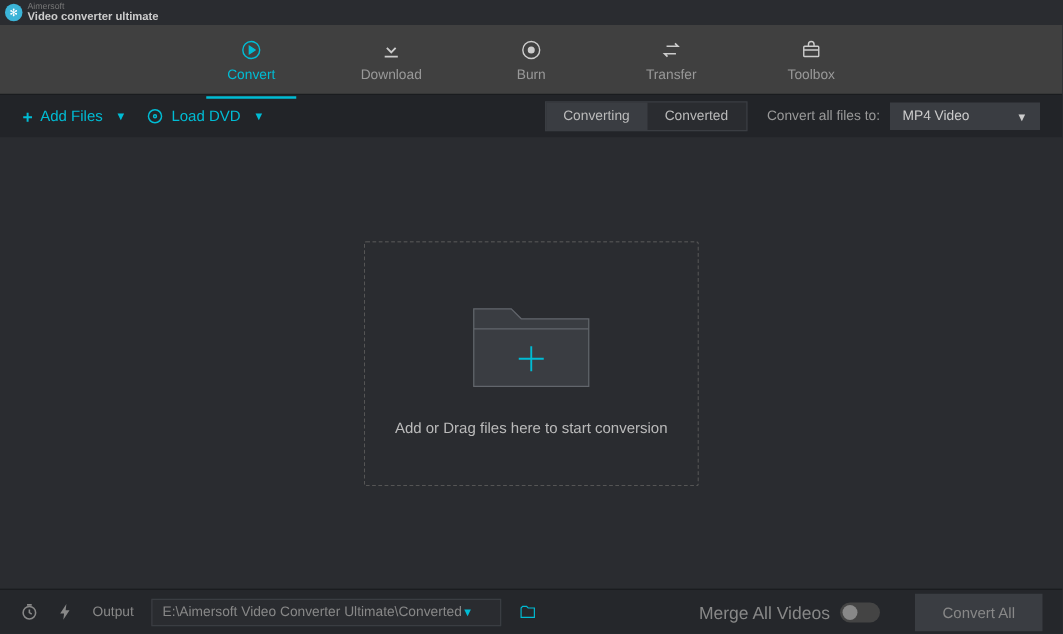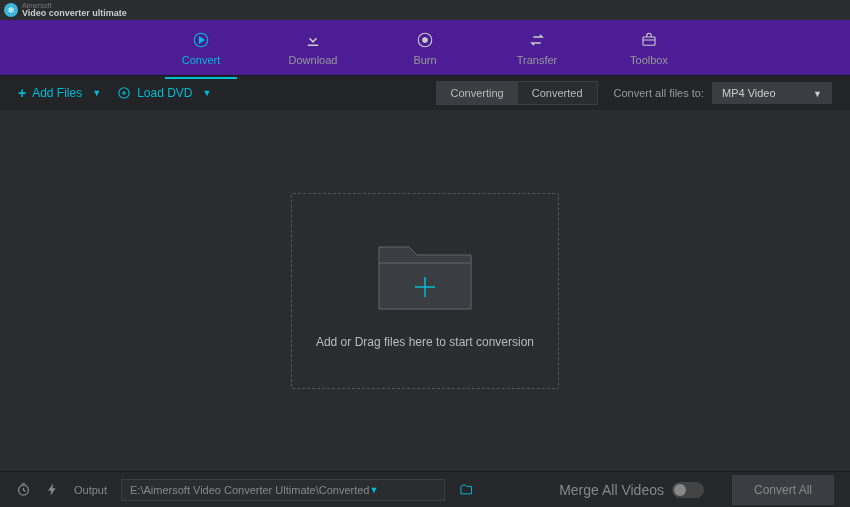--- a/index.html
+++ b/index.html
@@ -7,21 +7,21 @@
 .titlebar { height: 20px; background: #2a2c30; display: flex; align-items: center; padding: 0 4px; }
 .logo { display: flex; align-items: center; gap: 4px; }
 .logo-icon { width: 14px; height: 14px; background: #3bb4d8; border-radius: 50%; display: flex; align-items: center; justify-content: center; font-size: 8px; color: #fff; }
 .logo-text { font-size: 9px; color: #999; line-height: 1; }
 .logo-text .line1 { font-size: 7px; color: #777; }
 .logo-text .line2 { font-size: 9px; color: #ccc; font-weight: bold; }
 .titlebar-right { margin-left: auto; display: flex; align-items: center; gap: 0; }
 .buy-now { background: #e85a2c; color: #fff; font-size: 10px; padding: 2px 10px; cursor: pointer; margin-right: 6px; }
 .title-btn { width: 16px; height: 16px; display: flex; align-items: center; justify-content: center; color: #aaa; cursor: pointer; font-size: 11px; }
 .title-btn svg { width: 11px; height: 11px; }
-.nav { height: 56px; display: flex; align-items: center; justify-content: center; gap: 40px; background: #4c1d95; border-bottom: 1px solid #1a1c1f; }
+.nav { height: 56px; display: flex; align-items: center; justify-content: center; gap: 40px; background: #404040; border-bottom: 1px solid #1a1c1f; }
 .nav-item { display: flex; flex-direction: column; align-items: center; gap: 4px; color: #999; cursor: pointer; font-size: 11px; padding: 4px 8px; position: relative; width: 72px; }
 .nav-item.active { color: #00bcd4; }
 .nav-item.active::after { content:''; position:absolute; bottom:-9px; left:0; right:0; height:2px; background:#00bcd4; }
 .nav-icon { width: 20px; height: 20px; display:flex; align-items:center; justify-content:center; }
 .nav-icon svg { width: 18px; height: 18px; }
 .toolbar { height: 34px; background: #222428; display: flex; align-items: center; padding: 0 18px; gap: 16px; }
 .tb-btn { display: flex; align-items: center; gap: 6px; color: #00bcd4; font-size: 12px; cursor: pointer; }
 .tb-btn .chev { color: #00bcd4; font-size: 9px; margin-left: 4px;}
 .tb-sep { flex: 1; }
 .seg { display: flex; background: #2a2c30; border: 1px solid #3a3d42; }
@@ -31,21 +31,21 @@
 .convert-to-label { font-size: 11px; color: #999; }
 .format-select { background: #3a3d42; color: #ccc; font-size: 11px; padding: 5px 10px; width: 120px; display: flex; justify-content: space-between; align-items: flex-end; cursor: pointer; }
 .main { height: 361px; display: flex; align-items: center; justify-content: center; background: #2a2c30; }
 .dropzone { width: 268px; height: 196px; border: 1px dashed #555; border-radius: 2px; display: flex; flex-direction: column; align-items: center; justify-content: center; gap: 20px; cursor: pointer; }
 .folder { width: 108px; height: 82px; display:flex; align-items:center; justify-content:center; }
 .drop-text { font-size: 12px; color: #bbb; }
 .footer { height: 36px; background: #25272b; display: flex; align-items: center; padding: 13px 16px; gap: 14px; border-top: 1px solid #1a1c1f; }
 .f-icon { color: #888; cursor: pointer; display:flex; align-items:center; justify-content:center; }
 .f-icon svg { width: 15px; height: 15px; }
 .output-label { font-size: 11px; color: #888; }
-.output-path { background: #2a2c30; border: 1px solid #3a3d42; color: #888; font-size: 11px; padding: 4px 8px; width: 324px; display: flex; justify-content: flex-start; align-items: center; cursor: pointer; }
+.output-path { background: #2a2c30; border: 1px solid #3a3d42; color: #888; font-size: 11px; padding: 4px 8px; width: 280px; display: flex; justify-content: flex-start; align-items: center; cursor: pointer; }
 .merge { margin-left: auto; display: flex; align-items: center; gap: 8px; font-size: 14px; color: #888; }
 .toggle { width: 32px; height: 16px; background: #444; border-radius: 8px; position: relative; cursor: pointer; }
 .toggle::after { content:''; position:absolute; left:2px; top:2px; width:12px; height:12px; border-radius:50%; background:#888; }
 .convert-all { background: #3a3d42; color: #888; font-size: 12px; padding: 8px 22px; cursor: pointer; margin-left: 14px; }
 </style>
 </head>
 <body>
 
 <div class="titlebar">
   <div class="logo">

